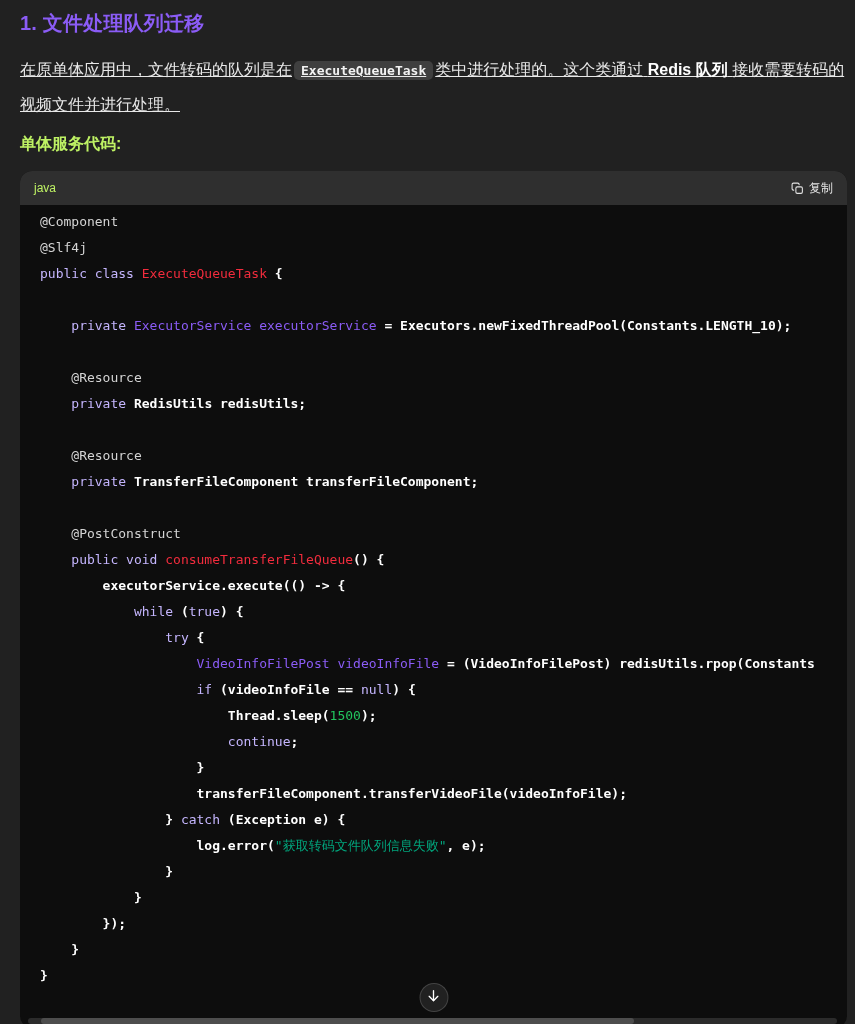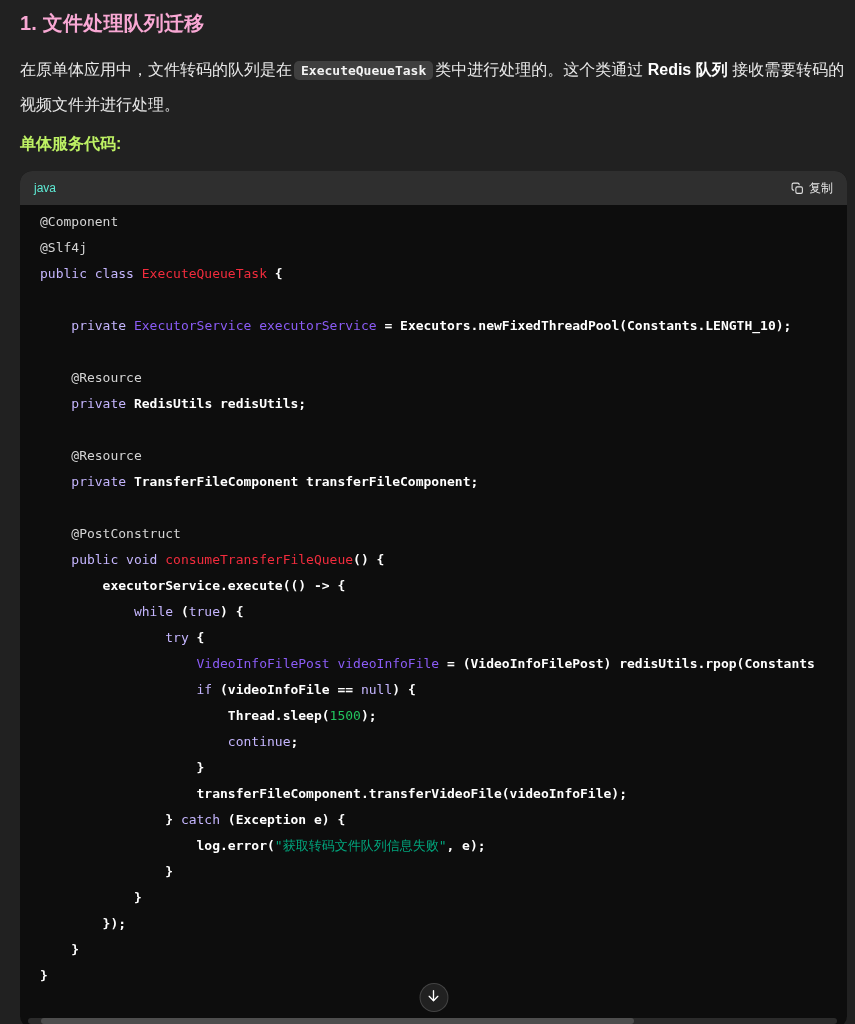--- a/index.html
+++ b/index.html
@@ -7,26 +7,27 @@
   body {
     width: 855px; height: 1024px;
     background: #212121;
     color: #ececec;
     font-family: "Liberation Sans", "DejaVu Sans", sans-serif;
     overflow: hidden;
   }
   .content { padding: 10px 8px 0 20px; }
 
   .heading {
-    font-size: 20px; font-weight: 700; color: #f9a8d4;
+    font-size: 20px; font-weight: 700; color: #8b5cf6;
     margin: 0 0 16px 0; letter-spacing: 0.2px;
   }
   .para {
     font-size: 16px; line-height: 34px; color: #e8e8e8;
     margin: 0 0 12px 0;
+    text-decoration: underline;
   }
   .inline-code {
     font-family: "DejaVu Sans Mono", "Liberation Mono", monospace;
     font-size: 13px; font-weight: 600; color: #f2f2f2;
     background: #3f3f3f; border-radius: 5px;
     padding: 2px 7px; margin: 0 2px;
     white-space: nowrap;
   }
   .bold-inline { font-weight: 700; color: #ffffff; }
   .section-label {
@@ -42,21 +43,21 @@
     border-radius: 12px;
     overflow: hidden;
   }
   .code-header {
     height: 34px;
     background: #2f2f2f;
     display: flex; align-items: center; justify-content: space-between;
     padding: 0 14px;
   }
   .code-lang {
-    font-size: 12px; color: #5eead4;
+    font-size: 12px; color: #bef264;
   }
   .copy-btn {
     display: flex; align-items: center; gap: 5px;
     background: transparent; border: none; cursor: pointer;
     font-size: 12px; color: #e3e3e3; padding: 0;
     font-family: Liberation Mono, monospace;
   }
   .copy-btn svg { display: block; }
 
   .code-body {

